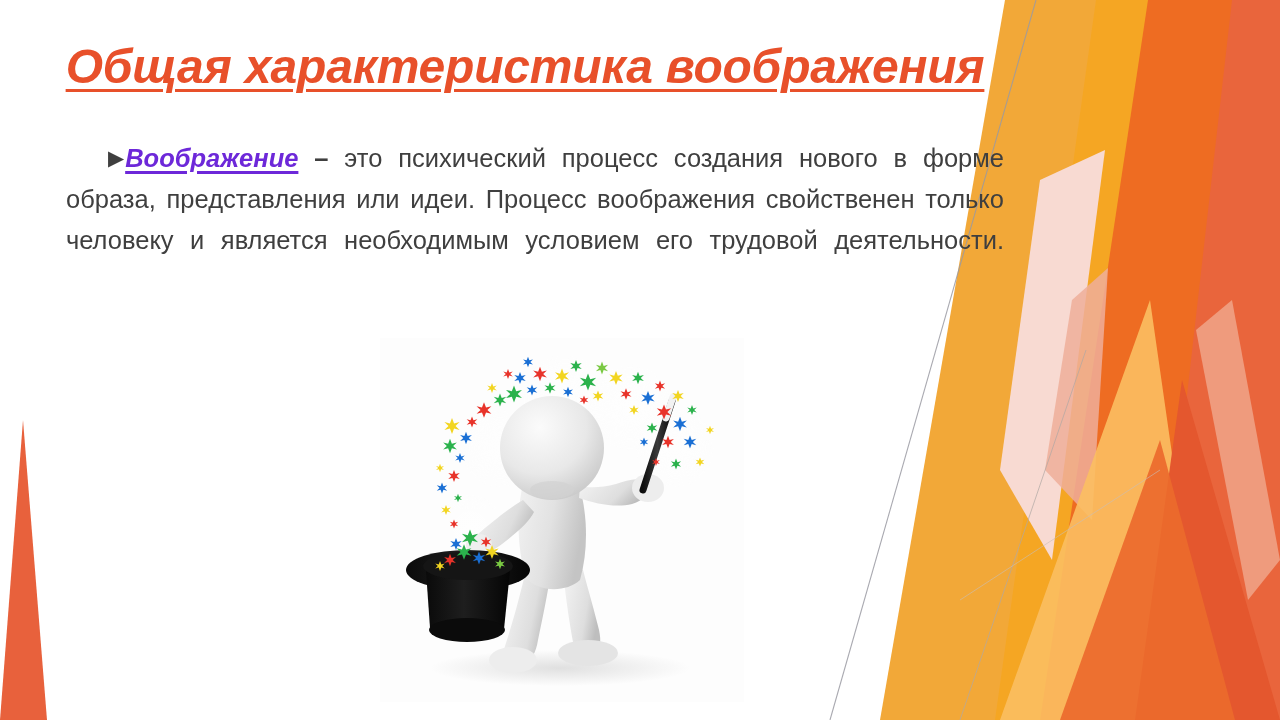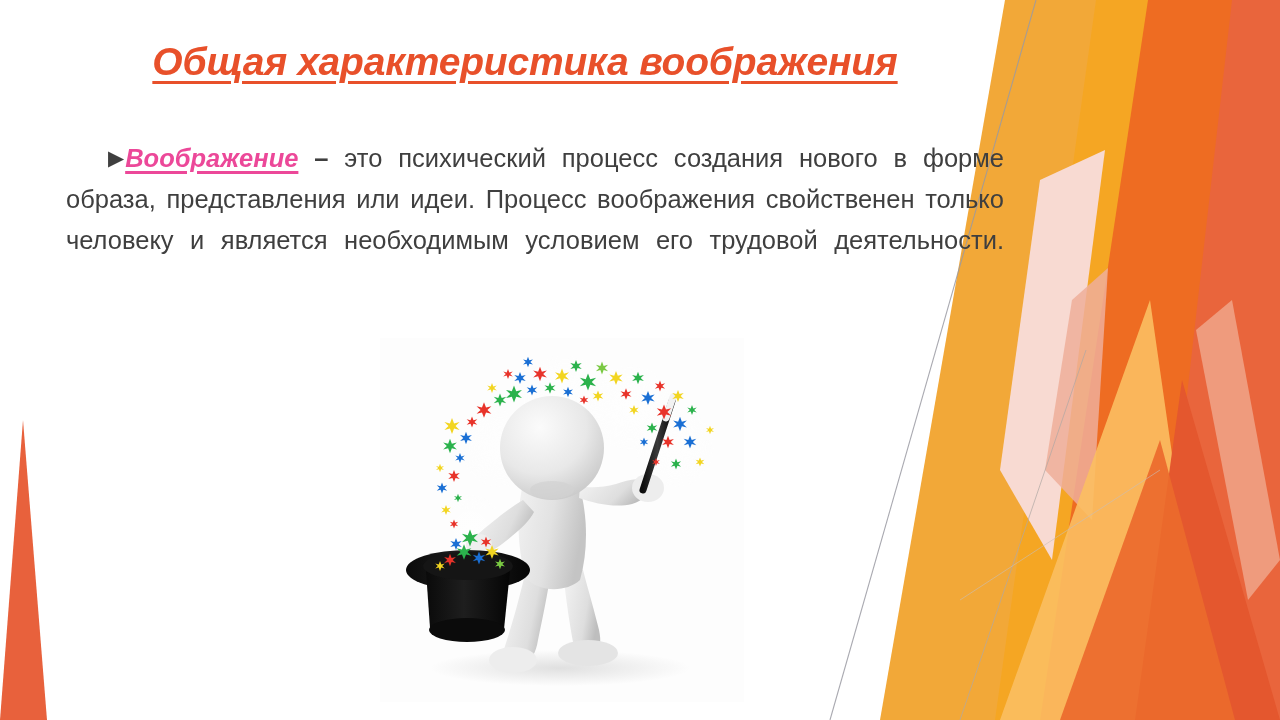--- a/index.html
+++ b/index.html
@@ -28,21 +28,21 @@
   
   #title-block {
     position: absolute;
     left: 60px;
     top: 40px;
     width: 930px;
     text-align: center;
   }
   #slide-title {
     margin: 0;
-    font-size: 39px;
+    font-size: 48px;
     line-height: 1.12;
     font-weight: bold;
     font-style: italic;
     text-decoration: underline;
     text-underline-offset: 6px;
     text-decoration-thickness: 3px;
     letter-spacing: -0.2px;
     color: #E8502A;
     white-space: nowrap;
   }
@@ -76,21 +76,21 @@
     line-height: 1;
     color: #3F3F3F;
     transform: translateY(-2px);
   }
   .term {
     font-weight: bold;
     font-style: italic;
     text-decoration: underline;
     text-underline-offset: 4px;
     text-decoration-thickness: 2.5px;
-    color: #ec4899;
+    color: #6d28d9;
   }
   .dash {
     font-weight: bold;
     color: #3F3F3F;
   }
 
   
   #illustration {
     position: absolute;
     left: 380px;

